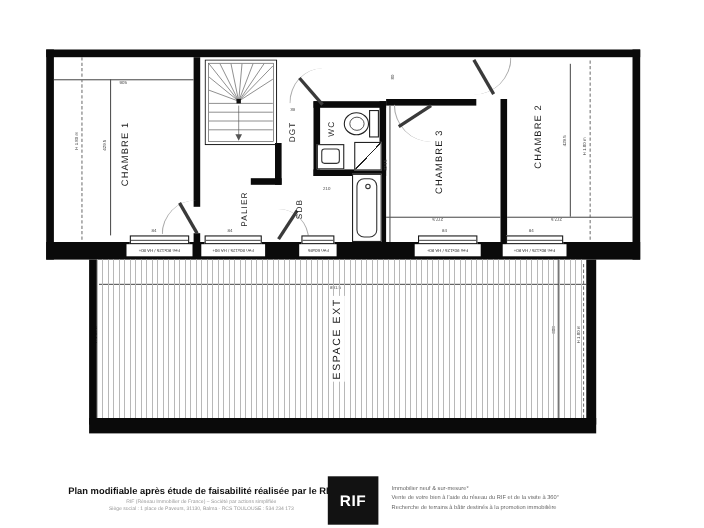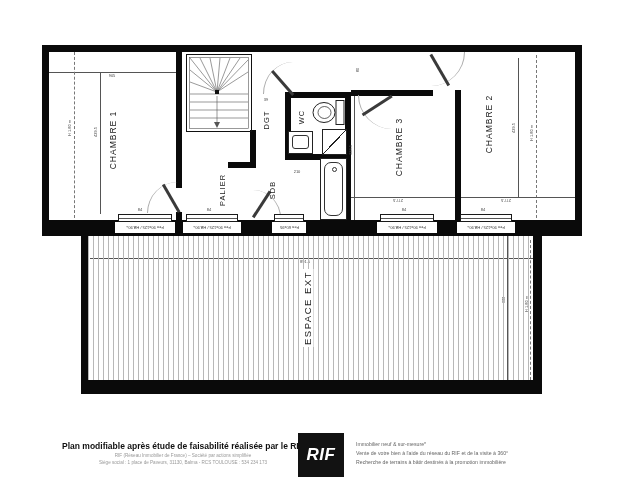--- a/index.html
+++ b/index.html
@@ -27,21 +27,21 @@
   .fixture{position:absolute;box-sizing:border-box;border:1px solid #222;background:#fff;}
   .tub-inner{position:absolute;left:3px;right:3px;top:3px;bottom:3px;border:0.8px solid #333;border-radius:7px;}
   .dot{position:absolute;width:3px;height:3px;border:0.8px solid #333;border-radius:50%;}
   .basin-inner{position:absolute;left:3px;right:3px;top:3px;bottom:4px;border:0.8px solid #333;border-radius:3px;}
   .shower{background:linear-gradient(to bottom right,transparent 48.5%,#222 48.5% 51.5%,transparent 51.5%),#fff;}
   .footer-left{position:absolute;left:40px;top:441px;width:286px;text-align:center;}
   .footer-title{font-size:8.5px;font-weight:bold;color:#111;}
   .footer-sub{font-size:4.6px;color:#999;margin-top:2px;line-height:1.45;}
   .logo{position:absolute;left:298px;top:433px;width:46px;height:44px;background:#121212;
         display:flex;align-items:center;justify-content:center;}
-  .logo span{color:#fff;font-weight:bold;font-size:17px;letter-spacing:0.5px;font-style:italic;}
+  .logo span{color:#fff;font-weight:bold;font-size:14px;letter-spacing:0.5px;}
   .footer-right{position:absolute;left:356px;top:440px;width:264px;}
   .footer-right div{font-size:5.2px;color:#666;line-height:1.75;}
 </style>
 </head>
 <body>
 
 <div class="screen">
 
   <div class="wall" style="left:42px;top:45px;width:540px;height:7px;"></div>
   <div class="wall" style="left:42px;top:45px;width:7px;height:191px;"></div>

